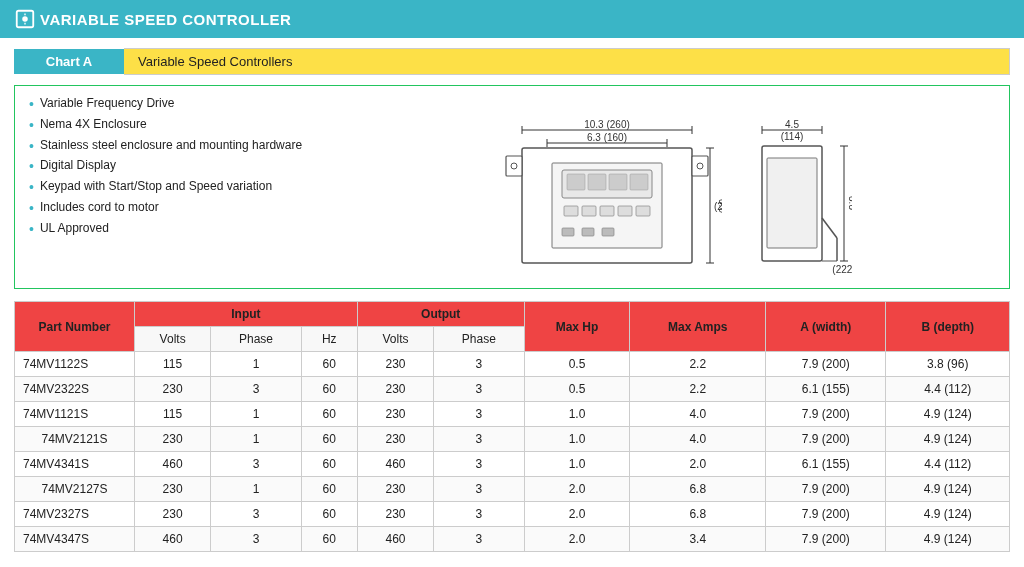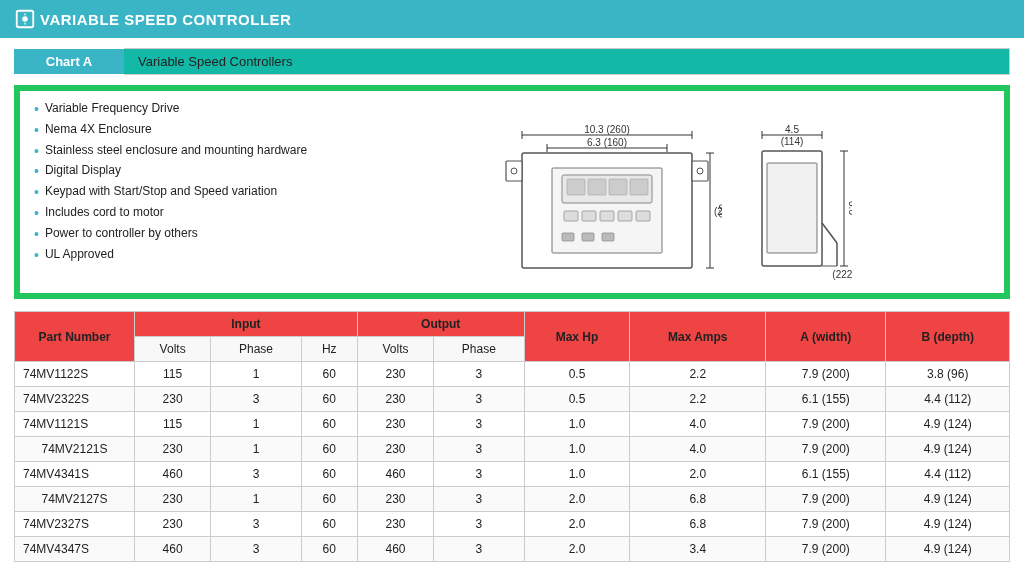--- a/index.html
+++ b/index.html
@@ -51,35 +51,35 @@
       background: #3ab5c6;
       color: #fff;
       font-weight: bold;
       padding: 5px 18px;
       font-size: 13px;
       white-space: nowrap;
       min-width: 110px;
       text-align: center;
     }
     .chart-label-title {
-      background: #14b8a6;
+      background: #fde047;
       border: 1px solid #ccc;
       border-left: none;
       padding: 5px 14px;
       font-size: 13px;
       color: #222;
       flex: 1;
     }
 
     
     .upper-section {
       display: flex;
       gap: 0;
       margin-bottom: 12px;
-      border: 6px solid #22c55e;
+      border: 1px solid #22c55e;
       padding: 10px 14px;
       align-items: flex-start;
     }
 
     .features-list {
       flex: 0 0 320px;
       list-style: none;
       padding: 0;
       margin: 0;
       font-size: 12px;
@@ -158,21 +158,20 @@
 
     <div class="upper-section">
 
       <ul class="features-list" id="features-ul">
       <li>Variable Frequency Drive</li>
           <li>Nema 4X Enclosure</li>
           <li>Stainless steel enclosure and mounting hardware</li>
           <li>Digital Display</li>
           <li>Keypad with Start/Stop and Speed variation</li>
           <li>Includes cord to motor</li>
-          <li>Power to controller by others</li>
           <li>UL Approved</li>
         </ul>
 
       <div class="diagram-area">
 
         <svg width="230" height="160" viewBox="0 0 230 160" style="font-family:Arial,sans-serif;font-size:10px;">
 
           <line x1="30" y1="12" x2="200" y2="12" stroke="#333" stroke-width="1"></line>
           <line x1="30" y1="8" x2="30" y2="16" stroke="#333" stroke-width="1"></line>
           <line x1="200" y1="8" x2="200" y2="16" stroke="#333" stroke-width="1"></line>

